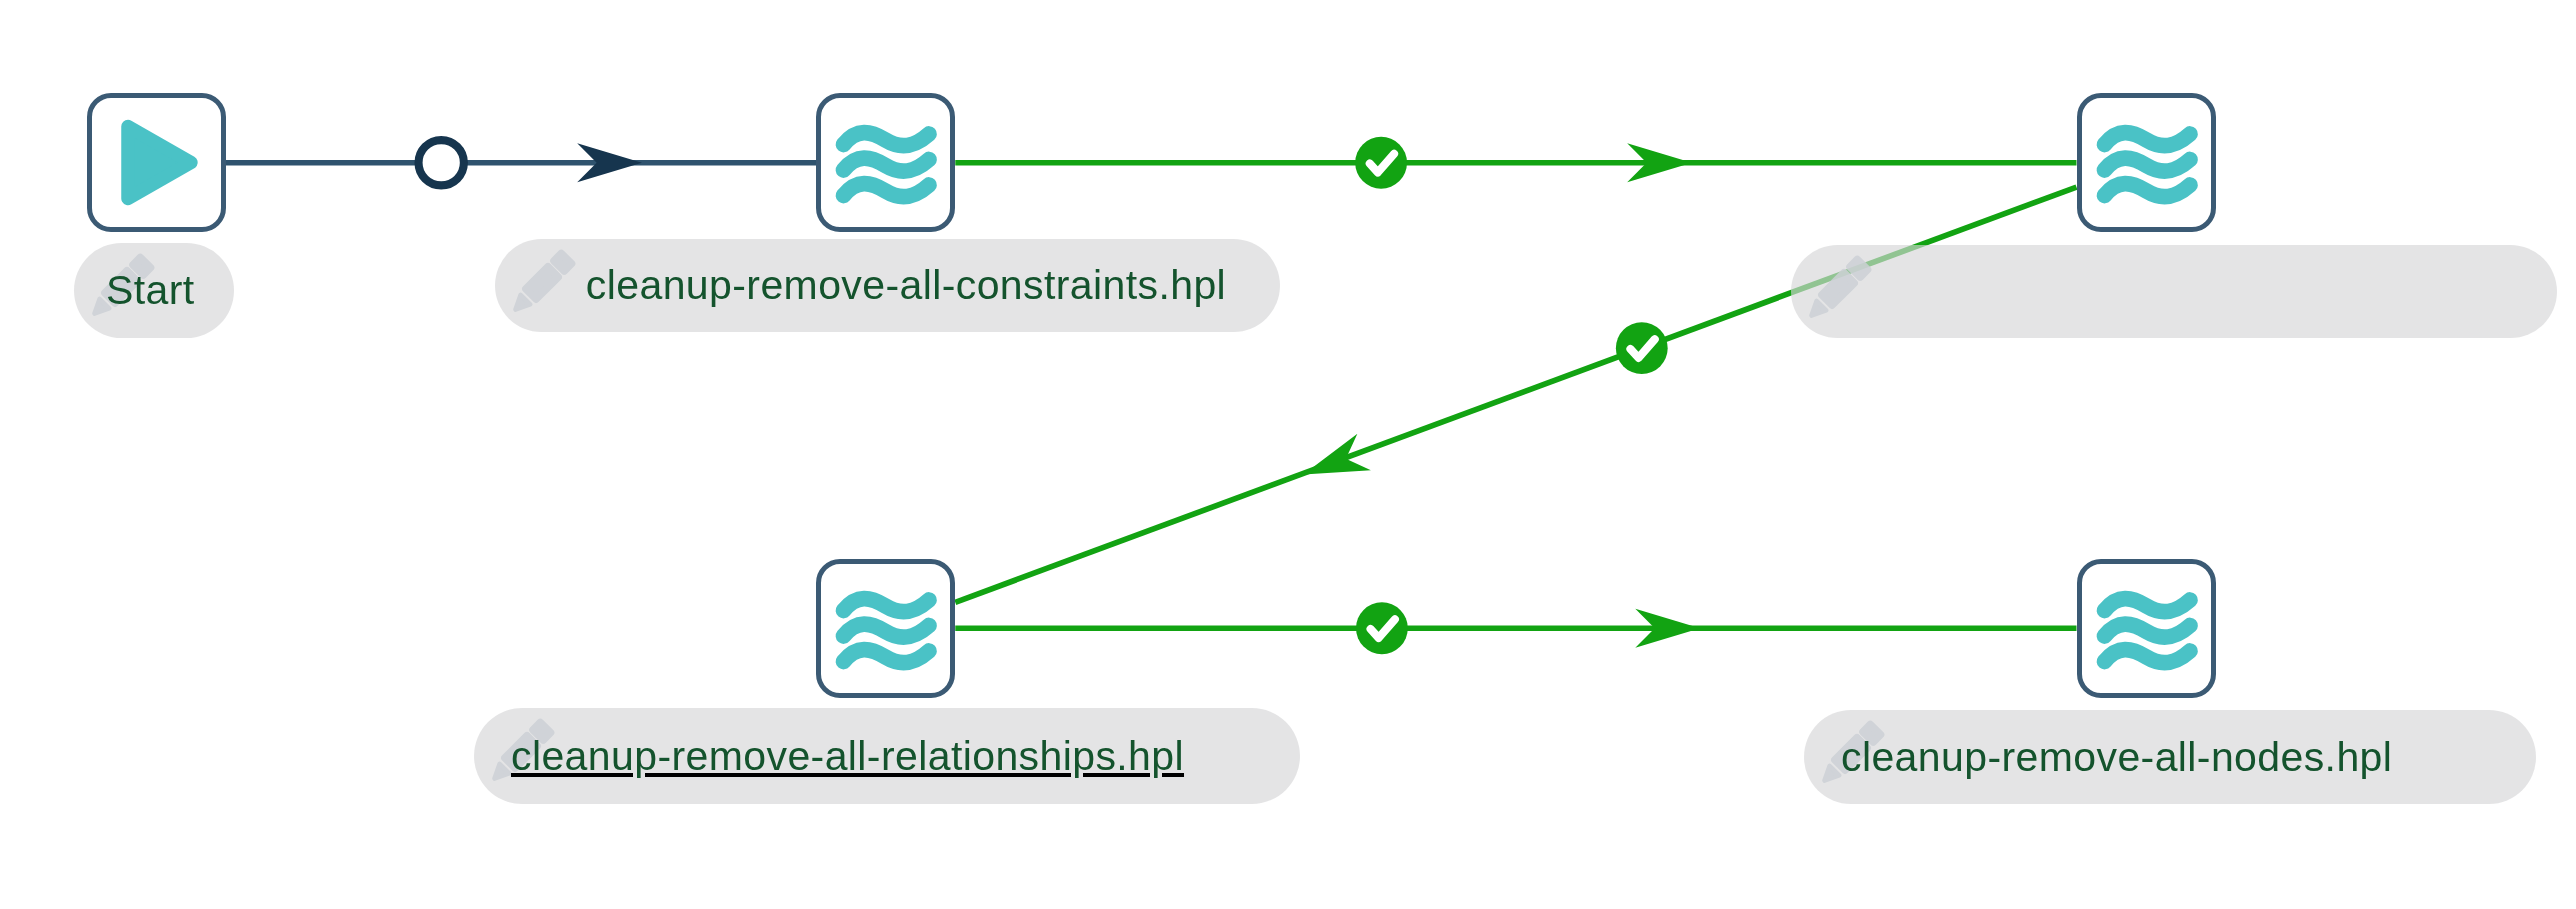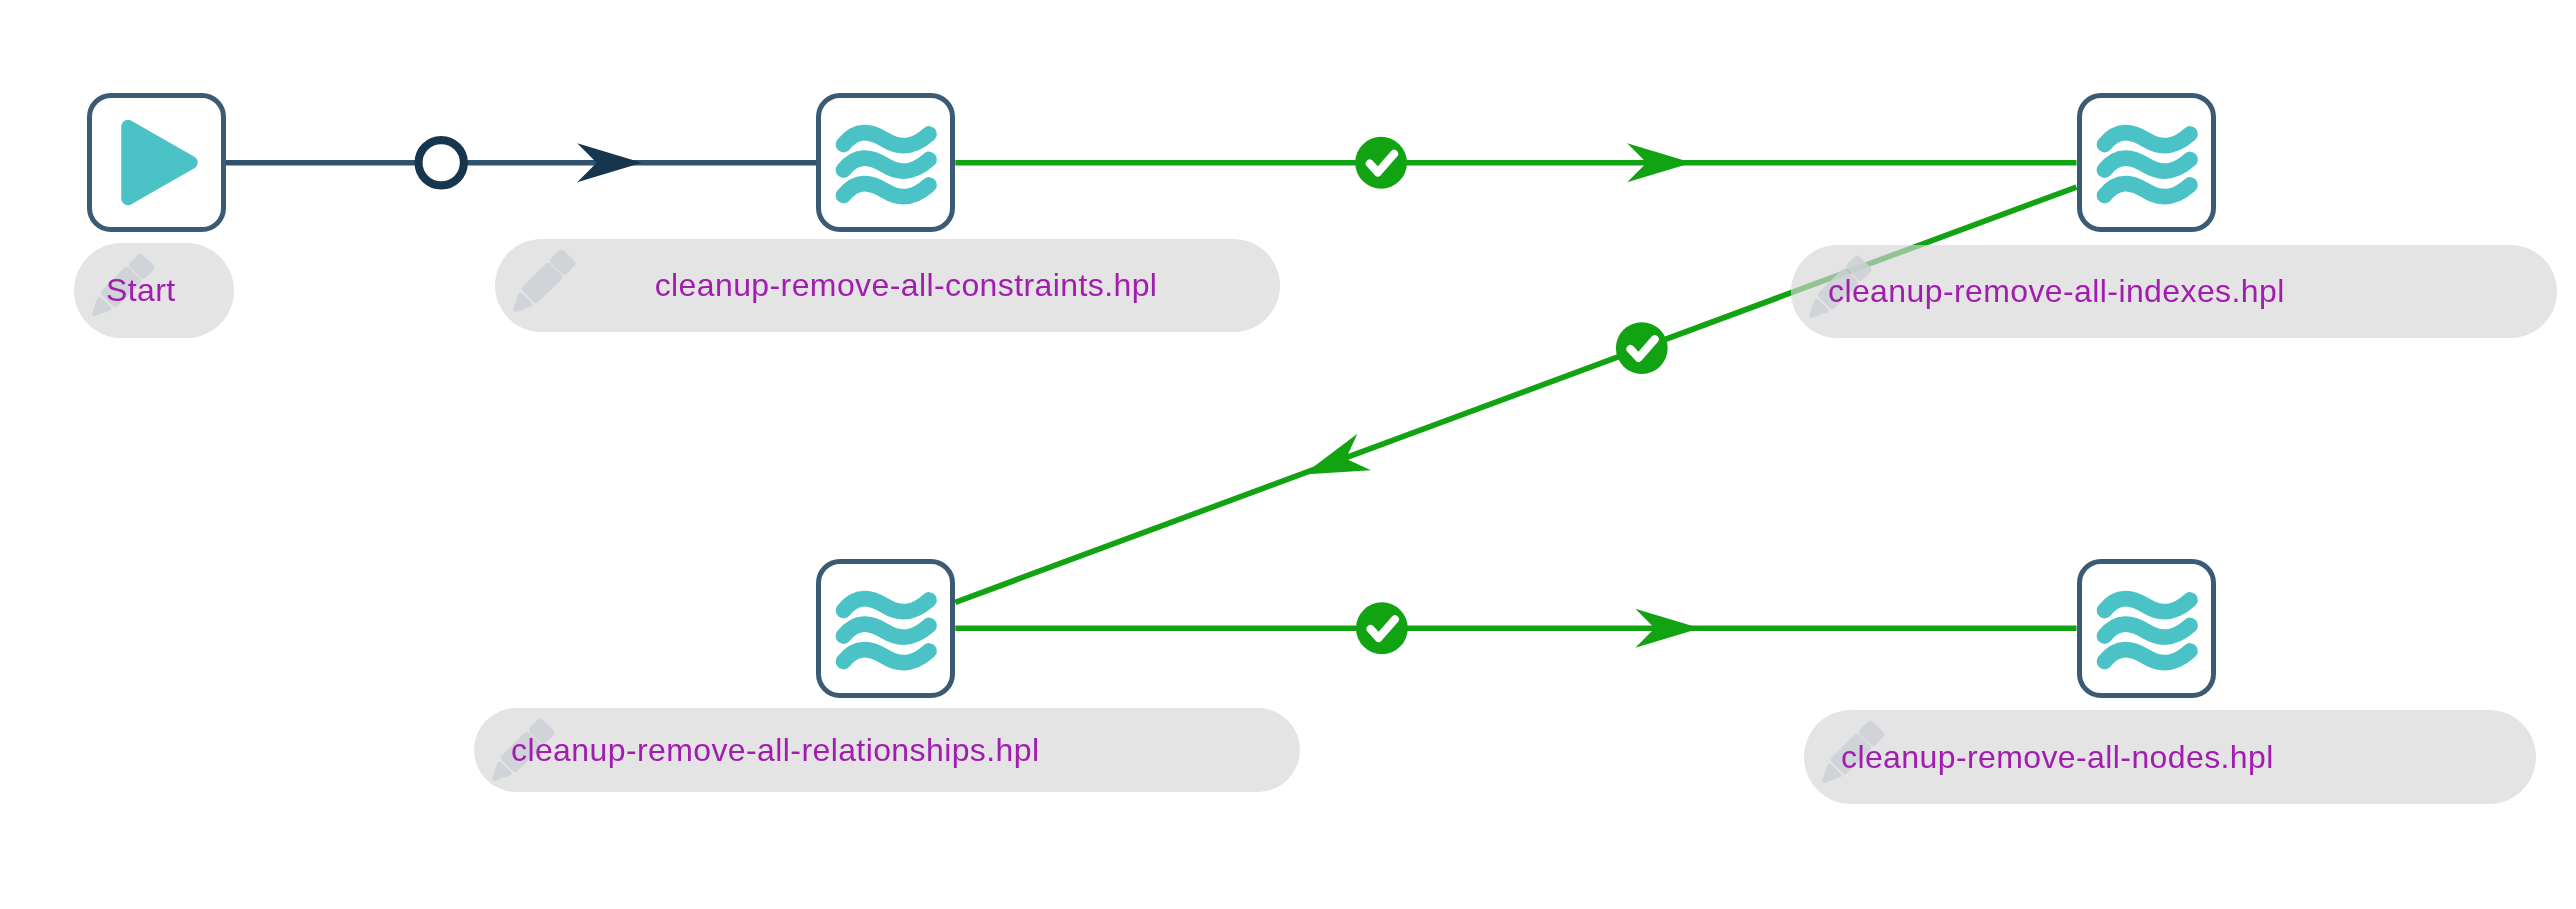--- a/index.html
+++ b/index.html
@@ -25,23 +25,23 @@
     overflow:visible;
   }
   .node-pill .pencil{
     position:absolute;
     left:13px;top:1.6px;
     width:74px;height:78px;
     opacity:0.85;
   }
   .pill-label{
     position:relative;
-    font-size:32px;
+    font-size:41px;
     letter-spacing:0.4px;
-    color:#a21caf;
+    color:#14532d;
     white-space:nowrap;
   }
   .start-pill{padding-left:32px;}
 </style>
 </head>
 <body>
 
 <div id="canvas" style="width: 2576px; height: 910px;">
 
   <svg id="edges" viewBox="0 0 3182 1124">
@@ -133,24 +133,23 @@
     </svg>
     <span class="pill-label">cleanup-remove-all-constraints.hpl</span>
   </div>
 
   <div class="node-pill" style="left: 1791px; top: 245px; width: 766px; height: 93px;">
     <svg class="pencil" viewBox="0 0 100 100" fill="#CDD1D6" stroke="#CDD1D6" stroke-linejoin="round">
       <path d="M10,90 L17,70 L30,83 Z" stroke-width="6"></path>
       <path d="M24,62 L54,32 L68,46 L38,76 Z" stroke-width="10"></path>
       <path d="M62,24 L72,14 L86,28 L76,38 Z" stroke-width="10"></path>
     </svg>
-    <span class="pill-label">cleanup-remove-all-indexes.hpl</span>
   </div>
 
-  <div class="node-pill" style="left: 474px; top: 708px; width: 826px; height: 84px;">
+  <div class="node-pill" style="left: 474px; top: 708px; width: 826px; height: 96px; text-decoration: underline;">
     <svg class="pencil" viewBox="0 0 100 100" fill="#CDD1D6" stroke="#CDD1D6" stroke-linejoin="round">
       <path d="M10,90 L17,70 L30,83 Z" stroke-width="6"></path>
       <path d="M24,62 L54,32 L68,46 L38,76 Z" stroke-width="10"></path>
       <path d="M62,24 L72,14 L86,28 L76,38 Z" stroke-width="10"></path>
     </svg>
     <span class="pill-label">cleanup-remove-all-relationships.hpl</span>
   </div>
 
   <div class="node-pill" style="left: 1804px; top: 710px; width: 732px; height: 94px; text-align: right;">
     <svg class="pencil" viewBox="0 0 100 100" fill="#CDD1D6" stroke="#CDD1D6" stroke-linejoin="round">

